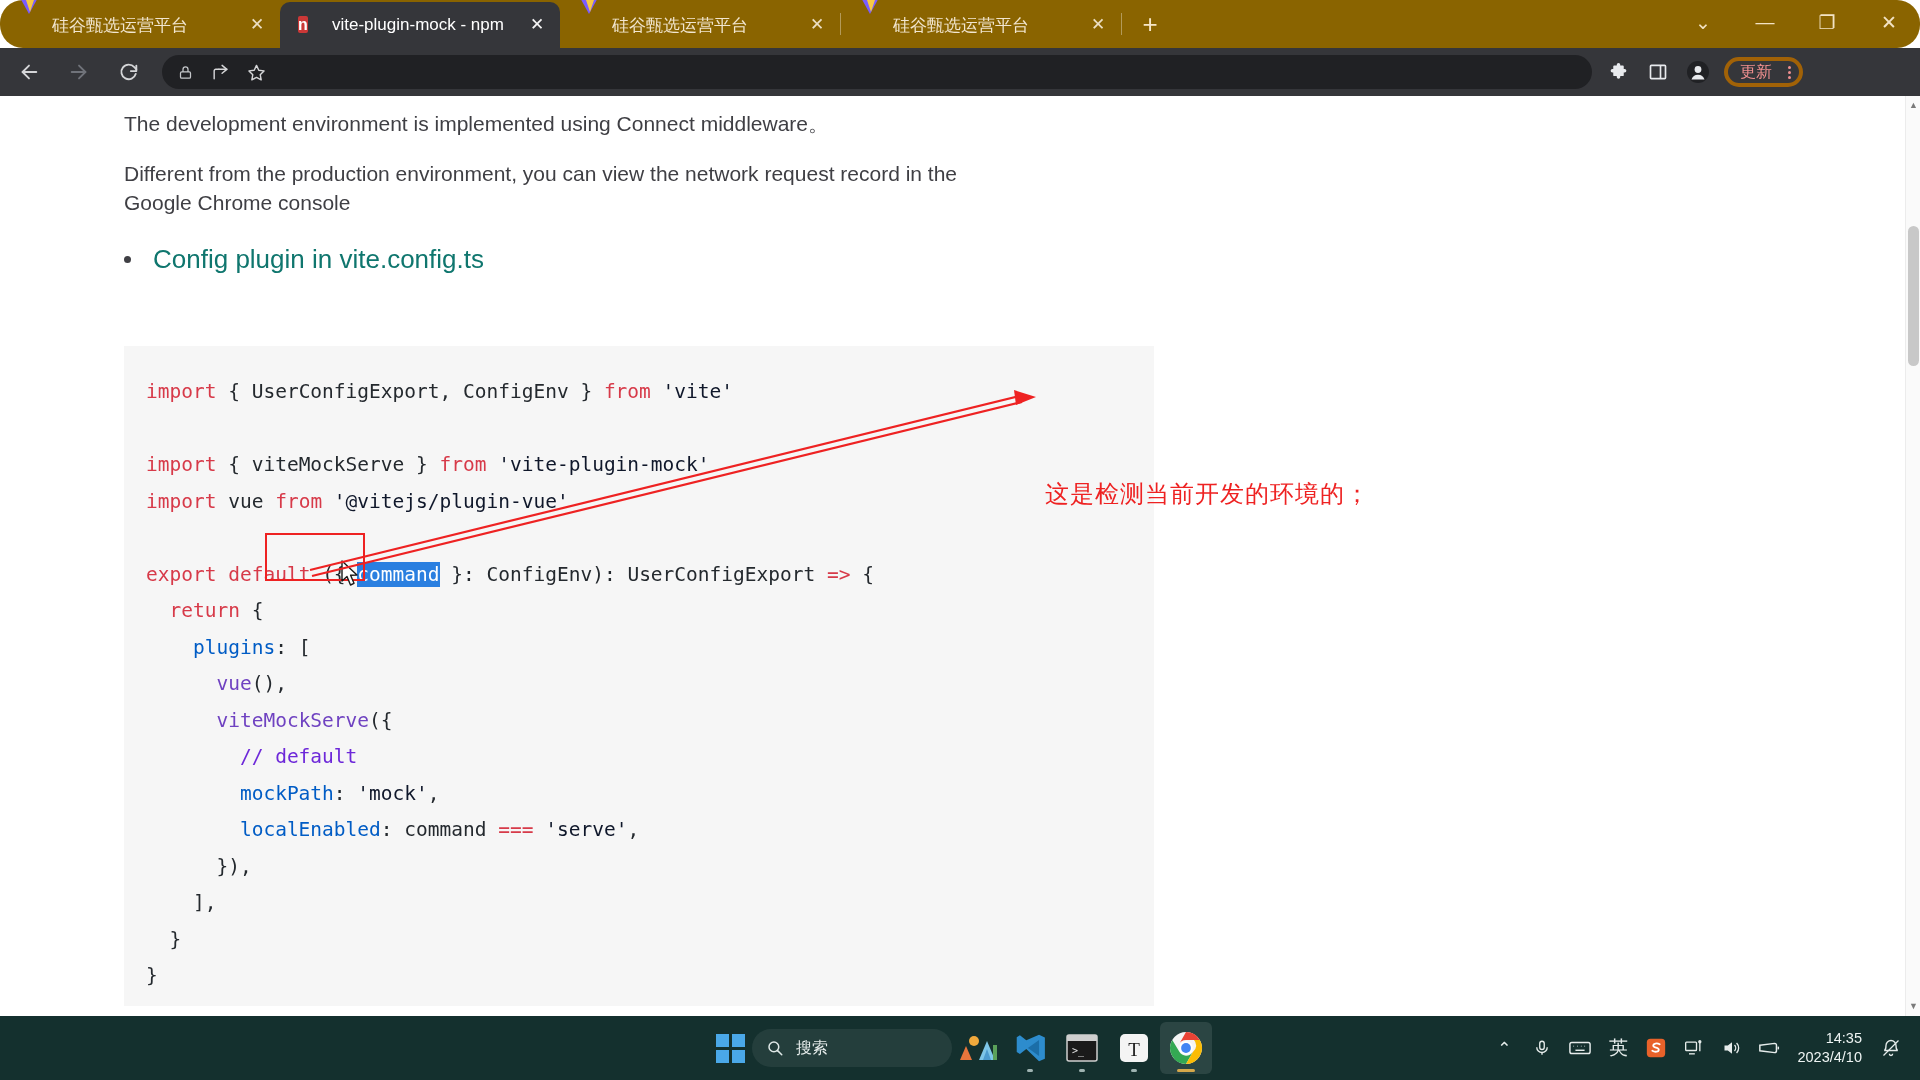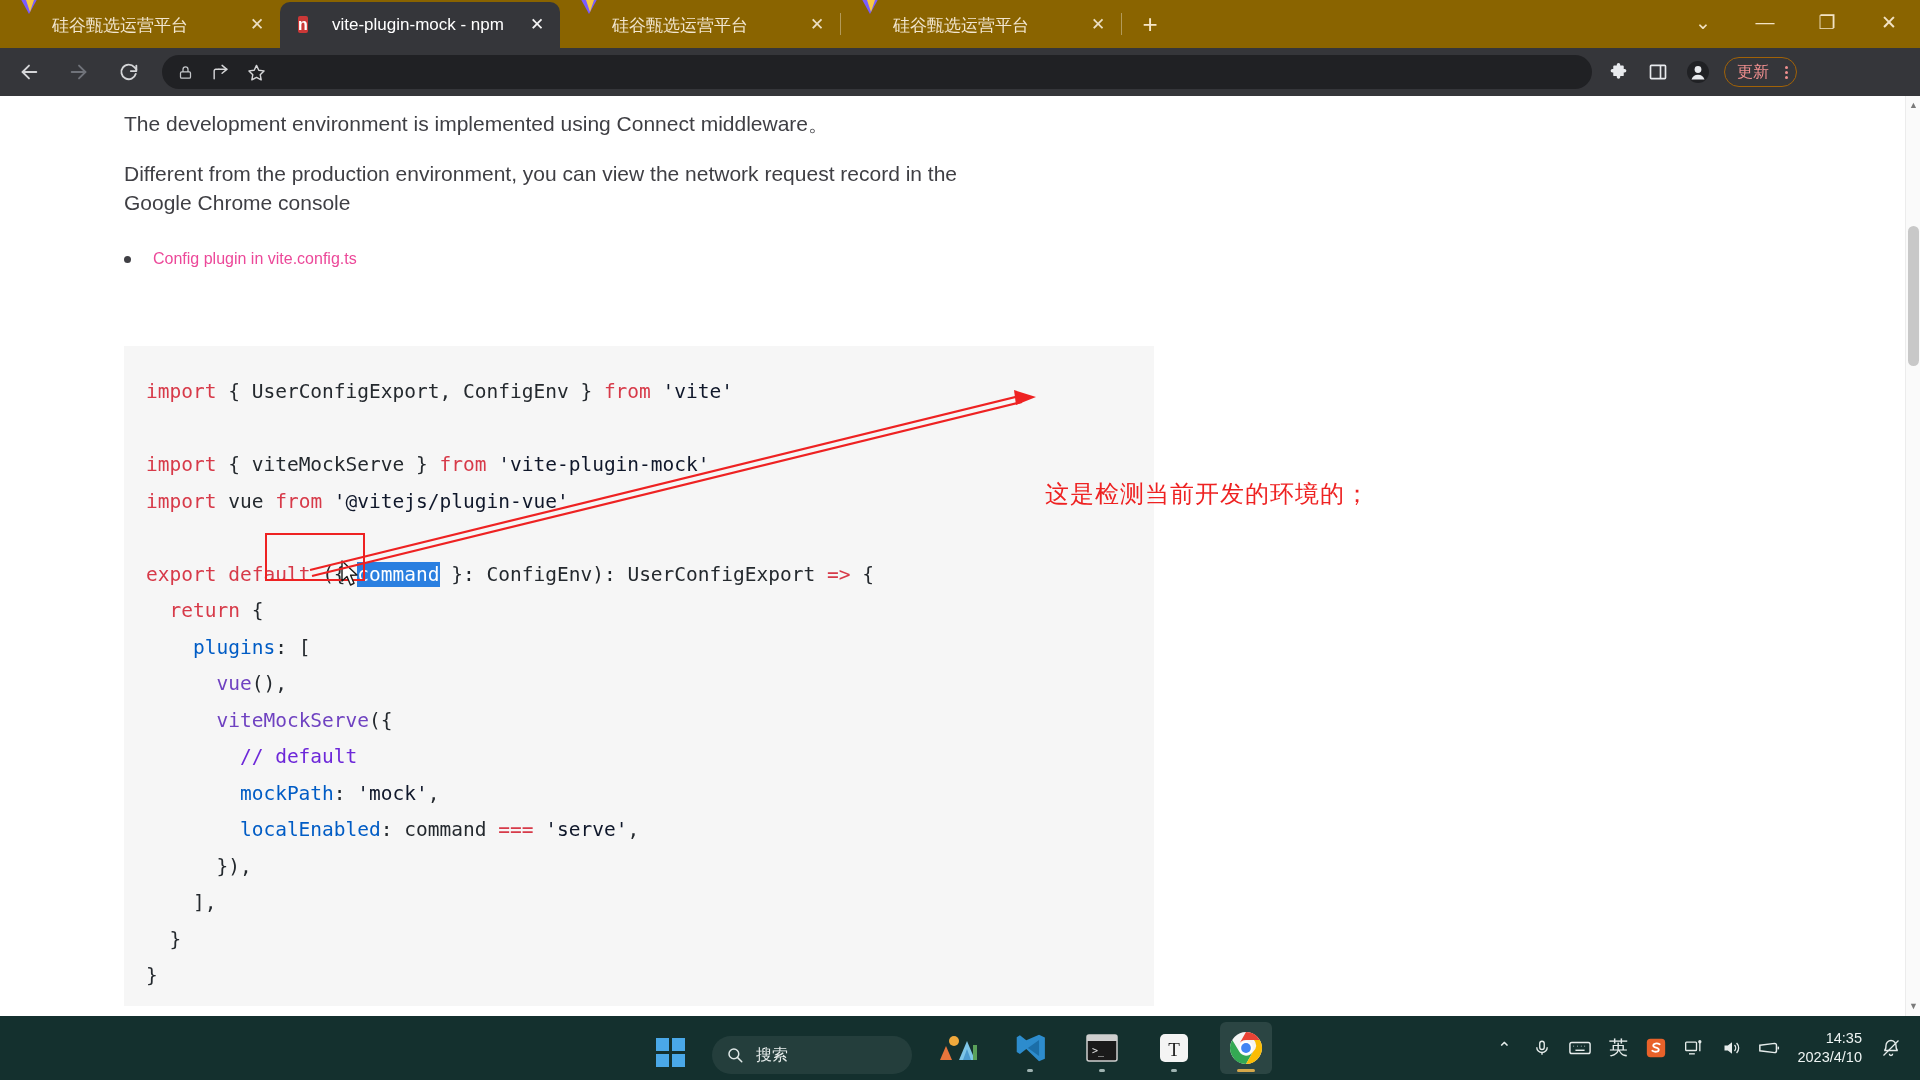--- a/index.html
+++ b/index.html
@@ -8,21 +8,21 @@
     overflow: hidden;
     font-family: "Liberation Sans", "DejaVu Sans", sans-serif;
     background: #ffffff;
   }
   #root { position: relative; width: 1920px; height: 1080px; }
 
   
   .tabstrip {
     position: absolute; left: 0; top: 0; width: 1920px; height: 48px;
     background: #8a6400;
-    display: flex; align-items: flex-end;
+    display: flex; align-items: flex-end; border-radius: 23px;
   }
   .tab {
     position: relative;
     height: 46px; width: 320px;
     display: flex; align-items: center;
     padding: 0 10px 0 18px;
     color: #f2e6cf;
     font-size: 17px;
     border-top-left-radius: 10px; border-top-right-radius: 10px;
   }
@@ -101,21 +101,21 @@
   .url {
     flex: 1 1 auto; white-space: nowrap; overflow: hidden;
     font-size: 17px; color: #9aa0a6; letter-spacing: .1px;
   }
   .url b { color: #e8eaed; font-weight: 700; }
   .omni-actions { display: flex; align-items: center; gap: 6px; }
   .omni-ic { width: 30px; height: 30px; display: flex; align-items: center; justify-content: center; color: #d5d6d8; }
   .tb-right { display: flex; align-items: center; margin-left: 8px; gap: 4px; }
   .tb-ic { width: 36px; height: 36px; display: flex; align-items: center; justify-content: center; color: #e8eaed; }
   .update-pill {
-    height: 30px; border: 1px solid #a16207; border-radius: 15px;
+    height: 30px; border: 4px solid #a16207; border-radius: 15px;
     display: flex; align-items: center; gap: 16px; padding: 0 8px 0 12px;
     color: #f08f8f; font-size: 16px; margin-left: 4px;
   }
   .kebab { display: flex; flex-direction: column; gap: 2px; }
   .kebab i { width: 3px; height: 3px; background: #f08f8f; border-radius: 50%; display: block; }
 
   
   .page {
     position: absolute; left: 0; top: 96px; width: 1920px; height: 920px;
     background: #fff; overflow: hidden;
@@ -124,21 +124,21 @@
   .para {
     position: absolute;
     font-size: 21px; line-height: 43px; color: #3f3f44;
     font-family: "Liberation Sans", sans-serif;
   }
   .bullet-wrap { position: absolute; left: 124px; top: 146px; display: flex; align-items: flex-start; }
   .bullet-dot {
     width: 7px; height: 7px; background: #3f3f44; border-radius: 50%;
     margin: 14px 22px 0 0; flex: 0 0 7px;
   }
-  .bullet-text { font-size: 16px; line-height: 34px; color: #ec4899; }
+  .bullet-text { font-size: 26px; line-height: 34px; color: #0f766e; }
 
   .codeblock {
     position: absolute; left: 124px; top: 250px;
     width: 1030px; height: 660px;
     background: #f6f6f6;
     padding: 28px 0 0 22px;
   }
   .code {
     font-family: "DejaVu Sans Mono", "Liberation Mono", monospace;
     font-size: 19.5px; line-height: 36.5px;
@@ -186,21 +186,21 @@
   }
 
   
   .taskbar {
     position: absolute; left: 0; bottom: 0; width: 1920px; height: 64px;
     background: #14302e;
     display: flex; align-items: center;
   }
   .tb-center {
     position: absolute; left: 50%; transform: translateX(-50%);
-    display: flex; align-items: flex-end; gap: 20px;
+    display: flex; align-items: center; gap: 0;
   }
   .start-btn { width: 44px; height: 44px; display: flex; align-items: center; justify-content: center; }
   .winlogo { display: grid; grid-template-columns: 13px 13px; grid-template-rows: 13px 13px; gap: 3px; }
   .winlogo i { background: #4aa8e8; display: block; }
   .searchbox {
     width: 200px; height: 38px; border-radius: 19px;
     background: rgba(255,255,255,.07);
     display: flex; align-items: center; padding: 0 14px; gap: 12px;
     color: #e6eceb; font-size: 16px;
   }

